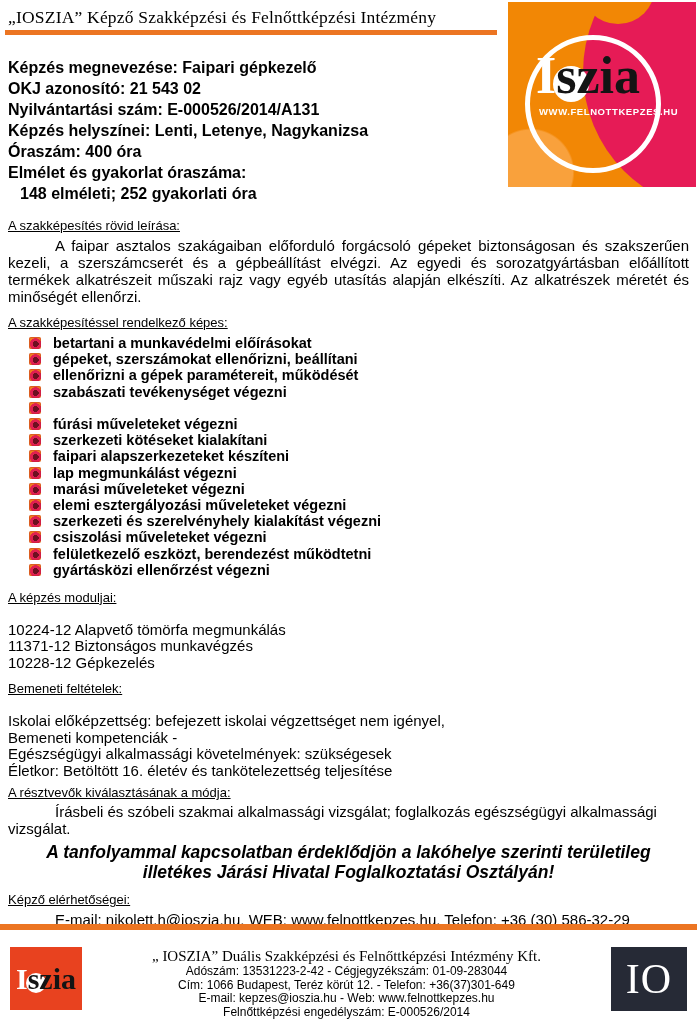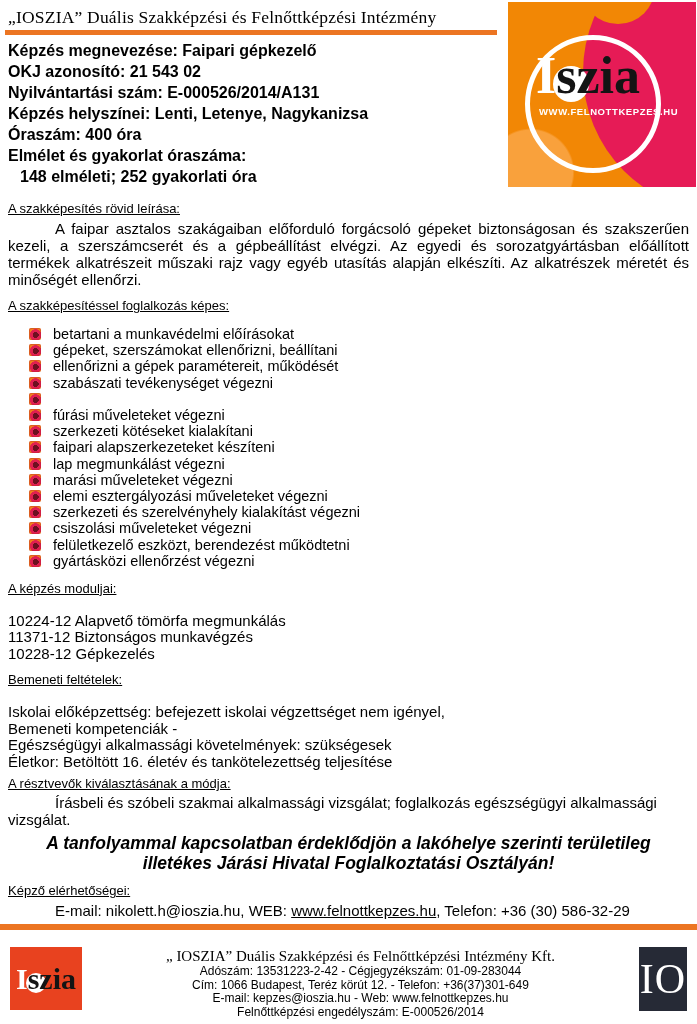--- a/index.html
+++ b/index.html
@@ -31,31 +31,31 @@
   }
   .blogo-word .circ { position:absolute; left:17px; top:16px; width:36px; height:36px; border-radius:50%; background:#fff; }
   .blogo-word .wl { position:relative; color:#fff; }
   .blogo-word .dl { position:relative; color:#141414; }
   .logo-site {
     position:absolute; left:31px; top:104px; color:#fff; font-size:9.5px;
     font-weight:bold; letter-spacing:0.6px; white-space:nowrap;
   }
 
   
-  .course-info { margin-top:5px; font-weight:bold; font-size:16px; line-height:21px; width:480px; }
+  .course-info { margin-top:22px; font-weight:bold; font-size:16px; line-height:21px; width:480px; }
   .course-info .indent { padding-left:12px; }
 
   
   .sec-head { font-size:13px; line-height:16px; margin-top:12px; }
   .sec-head span { text-decoration:underline; }
   .sec-head.mt10 { margin-top:10px; }
   .sec-head.mt14 { margin-top:14px; }
   .sec-head.mt6  { margin-top:6px; }
   .desc { font-size:15px; line-height:17px; text-align:justify; text-indent:47px; margin:3px 0 0 0; }
-  .skills { list-style:none; margin:12px 0 0 0; padding:0; }
+  .skills { list-style:none; margin:4px 0 0 0; padding:0;font-weight:bold; }
   .skills li { display:flex; align-items:center; height:16.2px; padding-left:21px; font-size:14.5px; }
   .bullet {
     flex:none; width:12px; height:12px; margin-right:12px; border-radius:2px;
     background: radial-gradient(circle at 55% 58%, #6d1020 0 3px, #e02050 3px 5.5px, #f0801c 6px);
     box-shadow: inset 0 0 0 1px rgba(180,30,40,.35);
   }
   .plain-lines { font-size:15px; line-height:16.5px; margin-top:16px; }
   .selection-body { font-size:15px; line-height:16.5px; text-indent:47px; margin:3px 0 0 0; }
   .cta {
     font-size:17.5px; font-weight:bold; font-style:italic; text-align:center;
@@ -74,48 +74,48 @@
     font-family:"Liberation Serif", serif; font-weight:bold;
   }
   .flogo-word { position:relative; font-size:30px; line-height:30px; white-space:nowrap; }
   .flogo-word .circ { position:absolute; left:10px; top:9px; width:20px; height:20px; border-radius:50%; background:#fff; }
   .flogo-word .wl { position:relative; color:#fff; }
   .flogo-word .dl { position:relative; color:#141414; }
   .footer-center { flex:1; text-align:center; padding-top:1px; }
   .footer-company { font-family:"Liberation Serif", serif; font-size:15px; line-height:17px; }
   .footer-line { font-size:12px; line-height:13.5px;text-align:center; }
   .flogo-right {
-    width:48px; height:64px; background:#262a36; flex:none;
+    width:76px; height:64px; background:#262a36; flex:none;
     display:flex; align-items:center; justify-content:center;
     font-family:"Liberation Serif", serif; font-size:42px; color:#fff; letter-spacing:1px;
   }
 </style>
 </head>
 <body>
 
 <div class="page">
   <div class="content">
 
-    <h1 class="doc-title">„IOSZIA” Duális Szakképzési és Felnőttképzési Intézmény</h1>
+    <h1 class="doc-title">„IOSZIA” Képző Szakképzési és Felnőttképzési Intézmény</h1>
     <div class="rule-top"></div>
 
     <div class="course-info">
       <div>Képzés megnevezése: Faipari gépkezelő</div>
       <div>OKJ azonosító: 21 543 02</div>
       <div>Nyilvántartási szám: E-000526/2014/A131</div>
       <div>Képzés helyszínei: Lenti, Letenye, Nagykanizsa</div>
       <div>Óraszám: 400 óra</div>
       <div>Elmélet és gyakorlat óraszáma:</div>
       <div class="indent">148 elméleti; 252 gyakorlati óra</div>
     </div>
 
     <div class="sec-head mt14"><span>A szakképesítés rövid leírása:</span></div>
     <p class="desc">A faipar asztalos szakágaiban előforduló forgácsoló gépeket biztonságosan és szakszerűen kezeli, a szerszámcserét és a gépbeállítást elvégzi. Az egyedi és sorozatgyártásban előállított termékek alkatrészeit műszaki rajz vagy egyéb utasítás alapján elkészíti. Az alkatrészek méretét és minőségét ellenőrzi.</p>
 
-    <div class="sec-head mt10"><span>A szakképesítéssel foglalkozás képes:</span></div>
+    <div class="sec-head mt10"><span>A szakképesítéssel rendelkező képes:</span></div>
     <ul class="skills">
       <li>
           <span class="bullet"></span>
           <span>betartani a munkavédelmi előírásokat</span>
         </li>
       <li>
           <span class="bullet"></span>
           <span>gépeket, szerszámokat ellenőrizni, beállítani</span>
         </li>
       <li>

